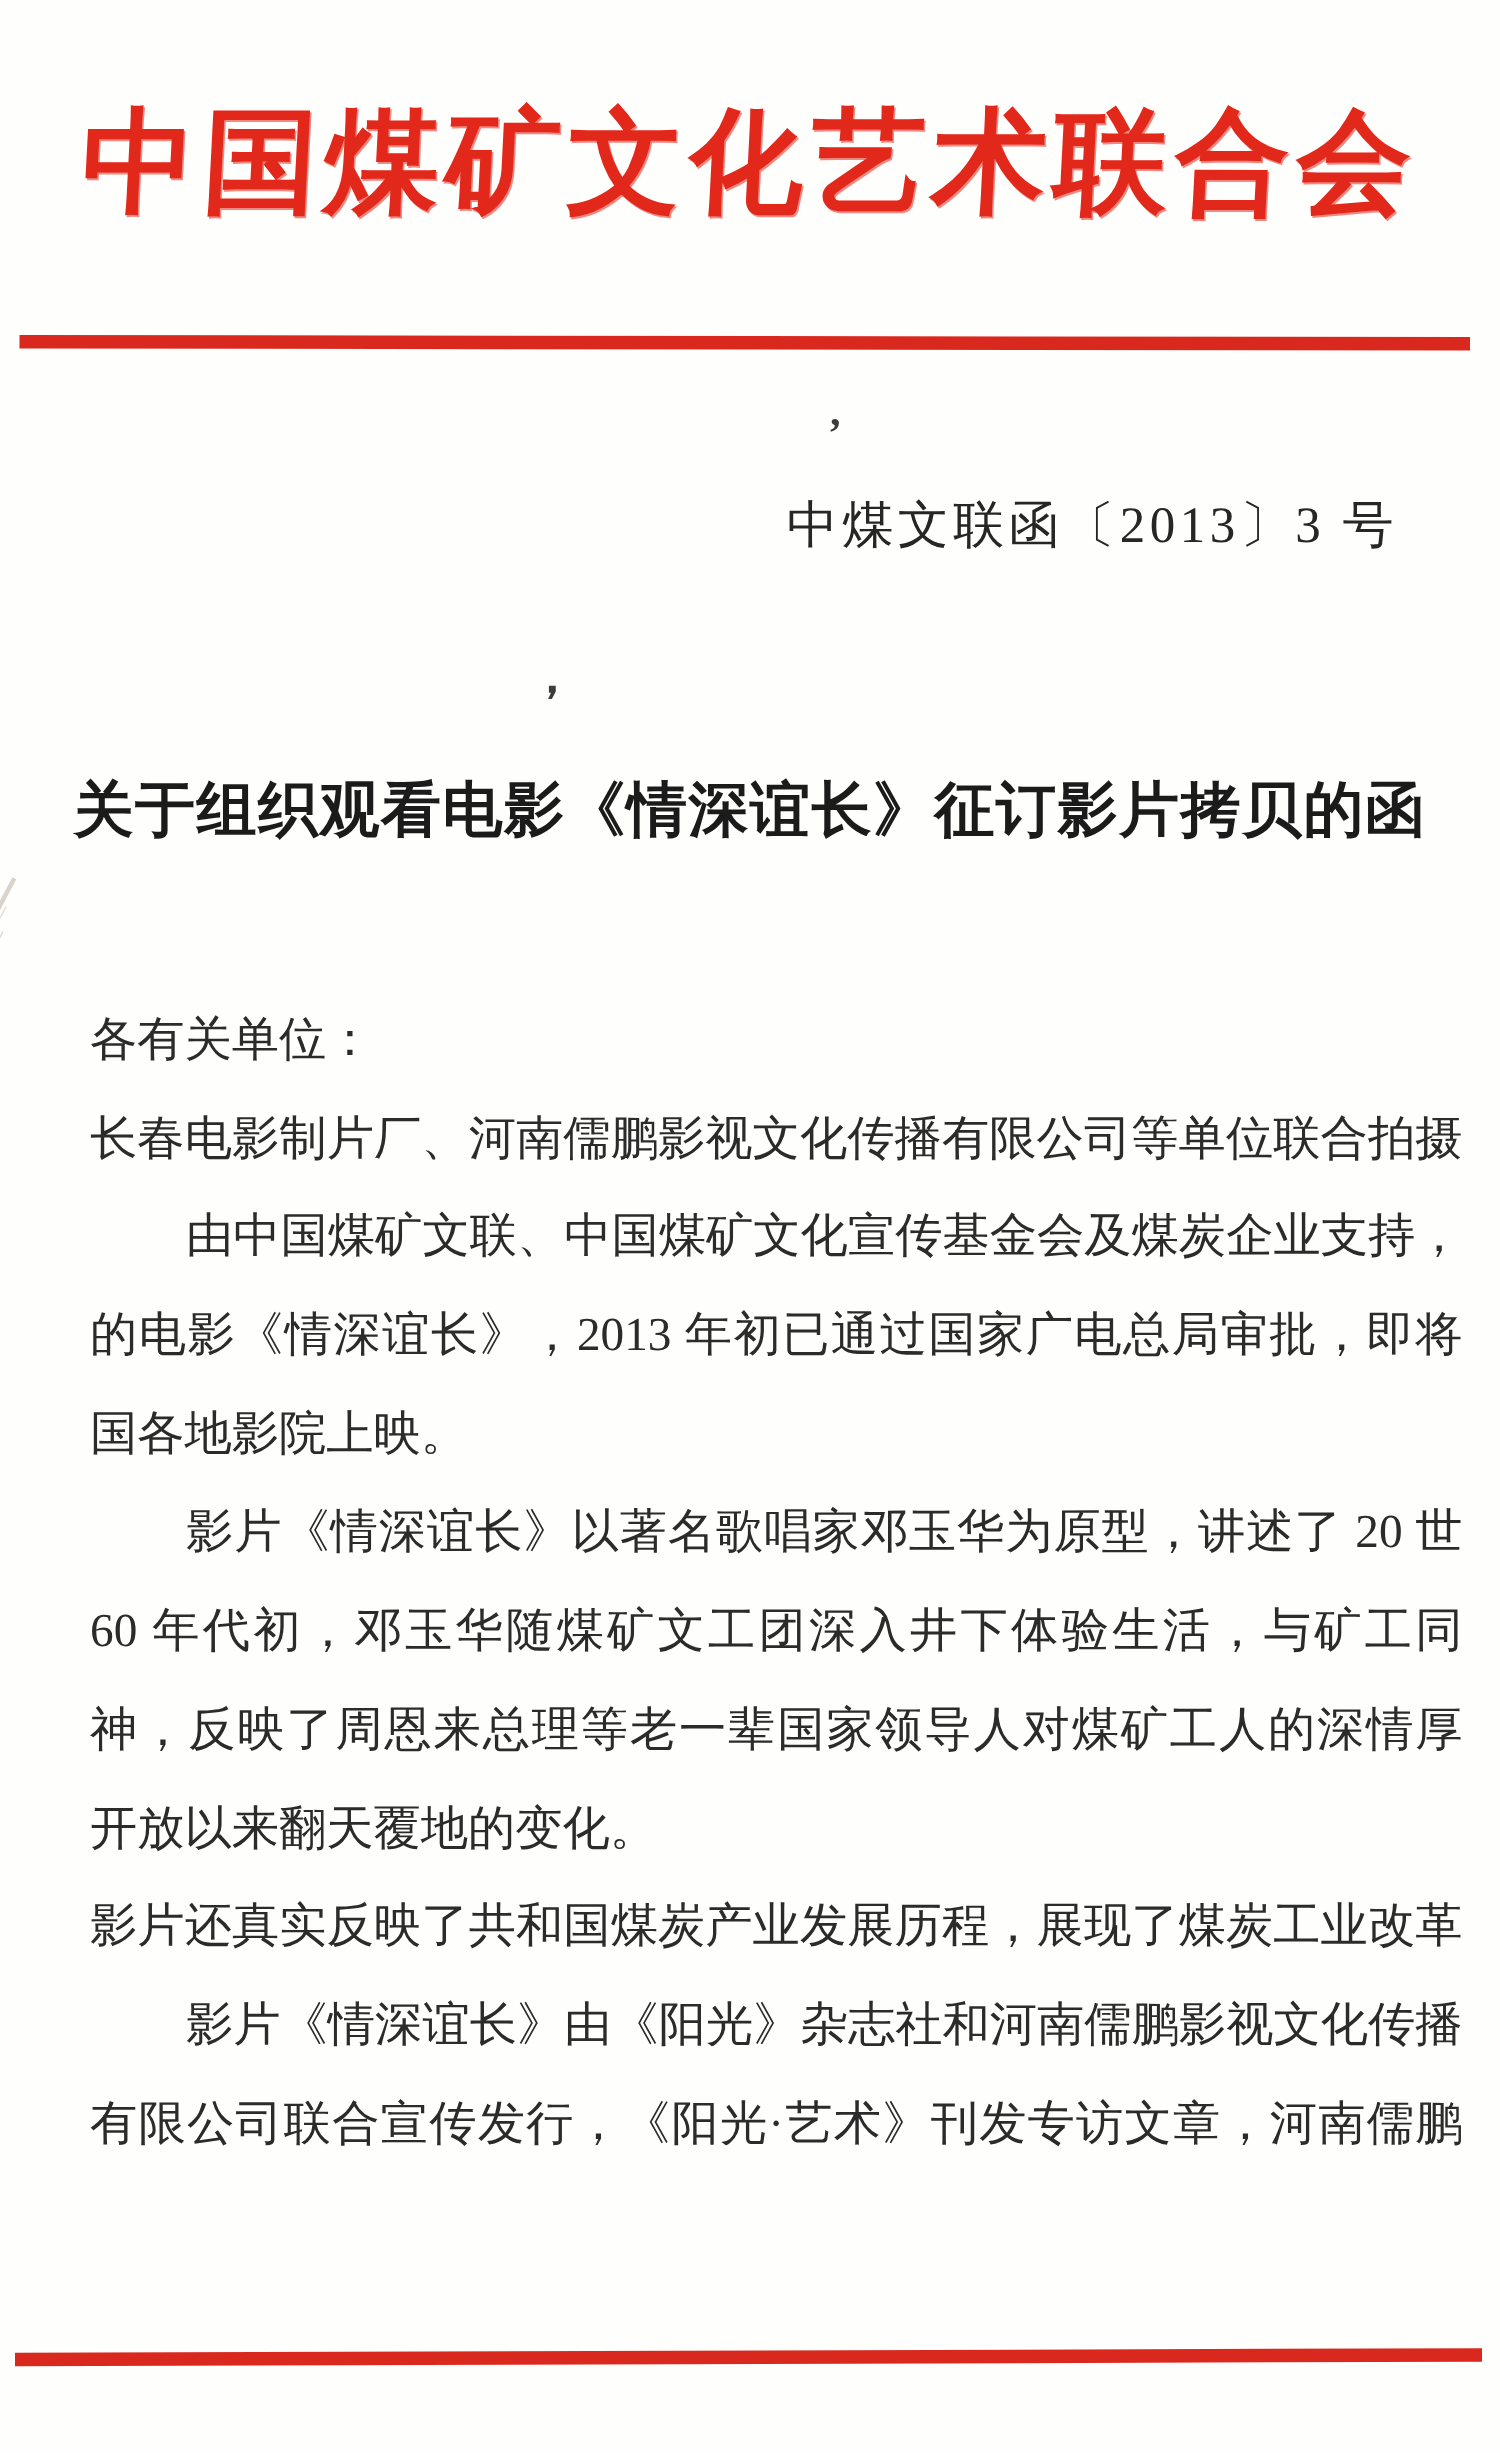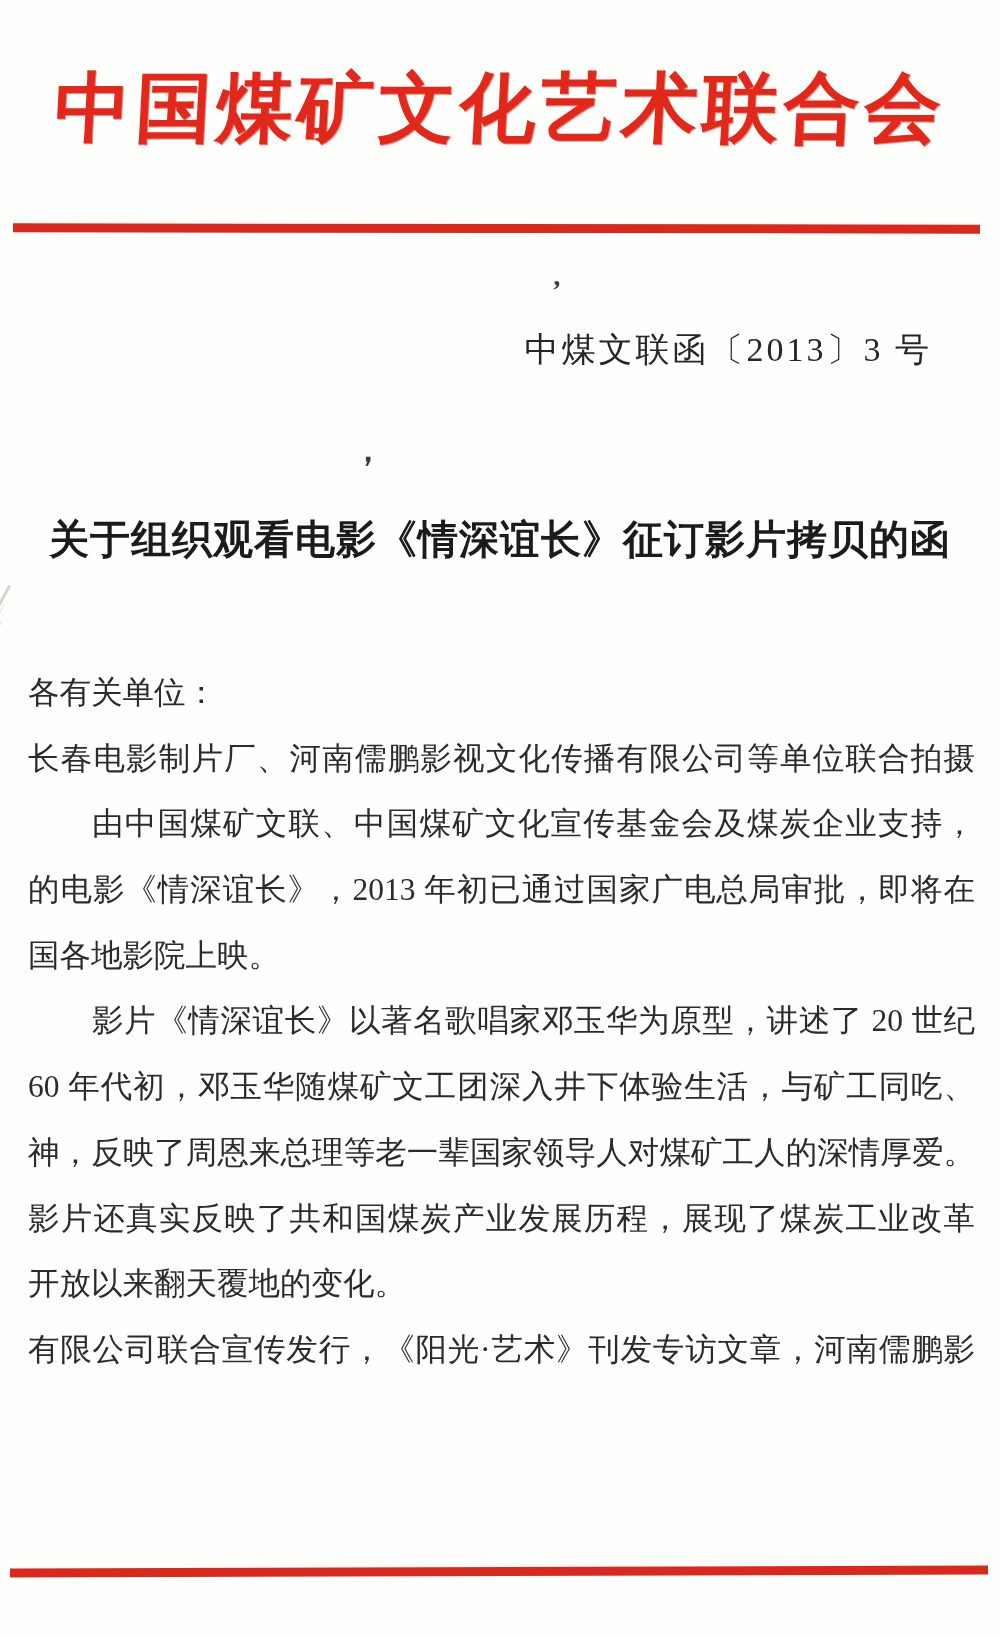--- a/index.html
+++ b/index.html
@@ -61,20 +61,21 @@
     left: 28px;
     width: 947px;
     font-size: 31.5px;
     color: #2b2b2b;
   }
   .bline {
     height: 65.7px;
     line-height: 65.7px;
     white-space: nowrap;
     overflow: visible;
+    margin-left: 32px;
   }
   .bline.just {
     white-space: normal;
     text-align: justify;
     text-align-last: justify;
     text-justify: inter-character;
     overflow: hidden;
   }
   .bline.indent { text-indent: 64px; }
   .mark {
@@ -118,20 +119,21 @@
 
   <div class="body-block" id="body-lines">
       <div class="bline">各有关单位：</div>
       <div class="bline just">长春电影制片厂、河南儒鹏影视文化传播有限公司等单位联合拍摄</div>
       <div class="bline indent just">由中国煤矿文联、中国煤矿文化宣传基金会及煤炭企业支持，</div>
       <div class="bline just">的电影《情深谊长》，2013 年初已通过国家广电总局审批，即将在全</div>
       <div class="bline">国各地影院上映。</div>
       <div class="bline indent just">影片《情深谊长》以著名歌唱家邓玉华为原型，讲述了 20 世纪</div>
       <div class="bline just">60 年代初，邓玉华随煤矿文工团深入井下体验生活，与矿工同吃、</div>
       <div class="bline just">神，反映了周恩来总理等老一辈国家领导人对煤矿工人的深情厚爱。</div>
+      <div class="bline">开放以来翻天覆地的变化。</div>
       <div class="bline just">影片还真实反映了共和国煤炭产业发展历程，展现了煤炭工业改革</div>
-      <div class="bline">开放以来翻天覆地的变化。</div>
+      <div class="bline indent just">影片《情深谊长》由《阳光》杂志社和河南儒鹏影视文化传播</div>
       <div class="bline just">有限公司联合宣传发行，《阳光·艺术》刊发专访文章，河南儒鹏影</div>
     </div>
 
   <div class="rule rule-bottom"></div>
 
 </div>
 
 </body></html>

